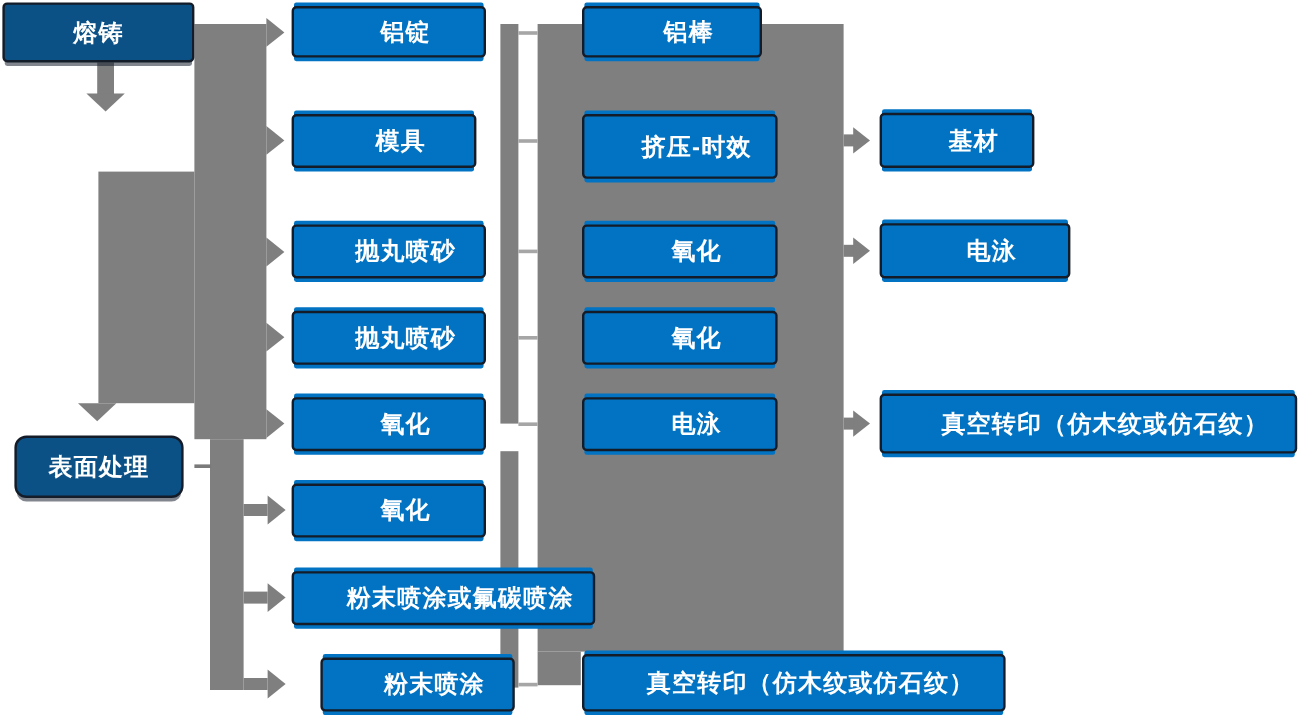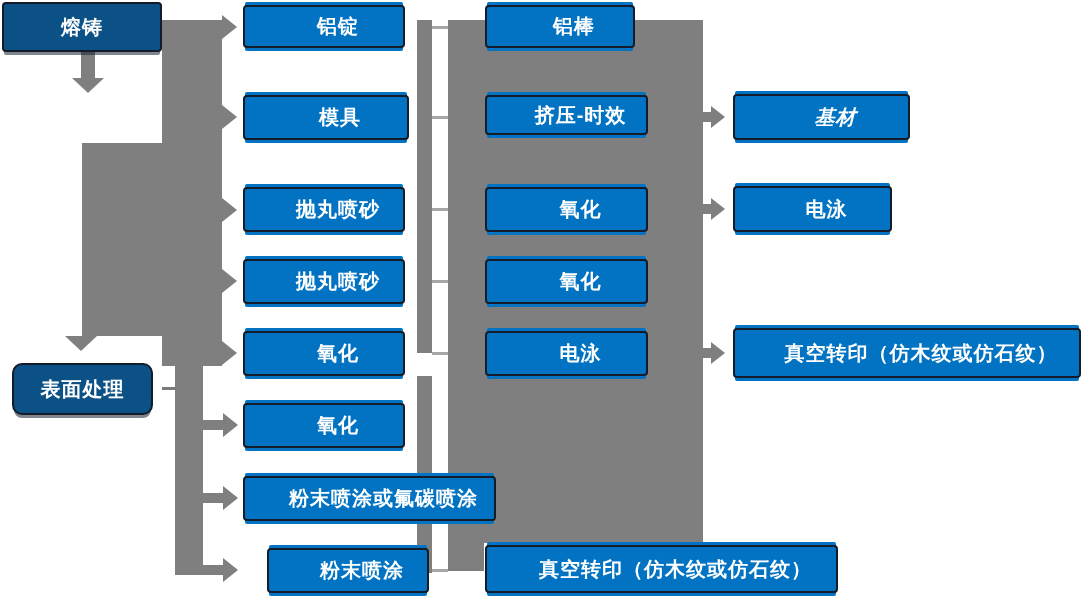--- a/index.html
+++ b/index.html
@@ -88,21 +88,21 @@
   <div class="box dark" style="left:2px;top:2px;width:160px;height:50px;">
       <span>熔铸</span>
     </div>
   <div class="box dark" style="left:12px;top:363px;width:141px;height:52px;border-radius:10px;">
       <span>表面处理</span>
     </div>
 
   <div class="box bright" style="left:243px;top:5px;width:162px;height:43px;">
       <span>铝锭</span>
     </div>
-  <div class="box bright" style="left:243px;top:95px;width:166px;height:45px;">
+  <div class="box bright" style="left:243px;top:95px;width:154px;height:45px;">
       <span>模具</span>
     </div>
   <div class="box bright" style="left:243px;top:187px;width:162px;height:45px;">
       <span>抛丸喷砂</span>
     </div>
   <div class="box bright" style="left:243px;top:259px;width:162px;height:45px;">
       <span>抛丸喷砂</span>
     </div>
   <div class="box bright" style="left:243px;top:331px;width:162px;height:45px;">
       <span>氧化</span>
@@ -113,37 +113,37 @@
   <div class="box bright" style="left:243px;top:476px;width:253px;height:45px;">
       <span>粉末喷涂或氟碳喷涂</span>
     </div>
   <div class="box bright" style="left:243px;top:548px;width:162px;height:45px;margin-left:24px;">
       <span>粉末喷涂</span>
     </div>
 
   <div class="box bright" style="left:485px;top:5px;width:150px;height:43px;">
       <span>铝棒</span>
     </div>
-  <div class="box bright" style="left:485px;top:95px;width:163px;height:40px;">
+  <div class="box bright" style="left:485px;top:95px;width:163px;height:54px;">
       <span>挤压-时效</span>
     </div>
   <div class="box bright" style="left:485px;top:187px;width:163px;height:45px;">
       <span>氧化</span>
     </div>
   <div class="box bright" style="left:485px;top:259px;width:163px;height:45px;">
       <span>氧化</span>
     </div>
   <div class="box bright" style="left:485px;top:331px;width:163px;height:45px;">
       <span>电泳</span>
     </div>
   <div class="box bright" style="left:485px;top:545px;width:353px;height:48px;">
       <span>真空转印（仿木纹或仿石纹）</span>
     </div>
 
-  <div class="box bright" style="left:733px;top:94px;width:177px;height:46px;font-style:italic;">
+  <div class="box bright" style="left:733px;top:94px;width:129px;height:46px;">
       <span>基材</span>
     </div>
   <div class="box bright" style="left:733px;top:186px;width:159px;height:46px;">
       <span>电泳</span>
     </div>
   <div class="box bright" style="left:733px;top:328px;width:348px;height:50px;">
       <span>真空转印（仿木纹或仿石纹）</span>
     </div>
 
 </div>

